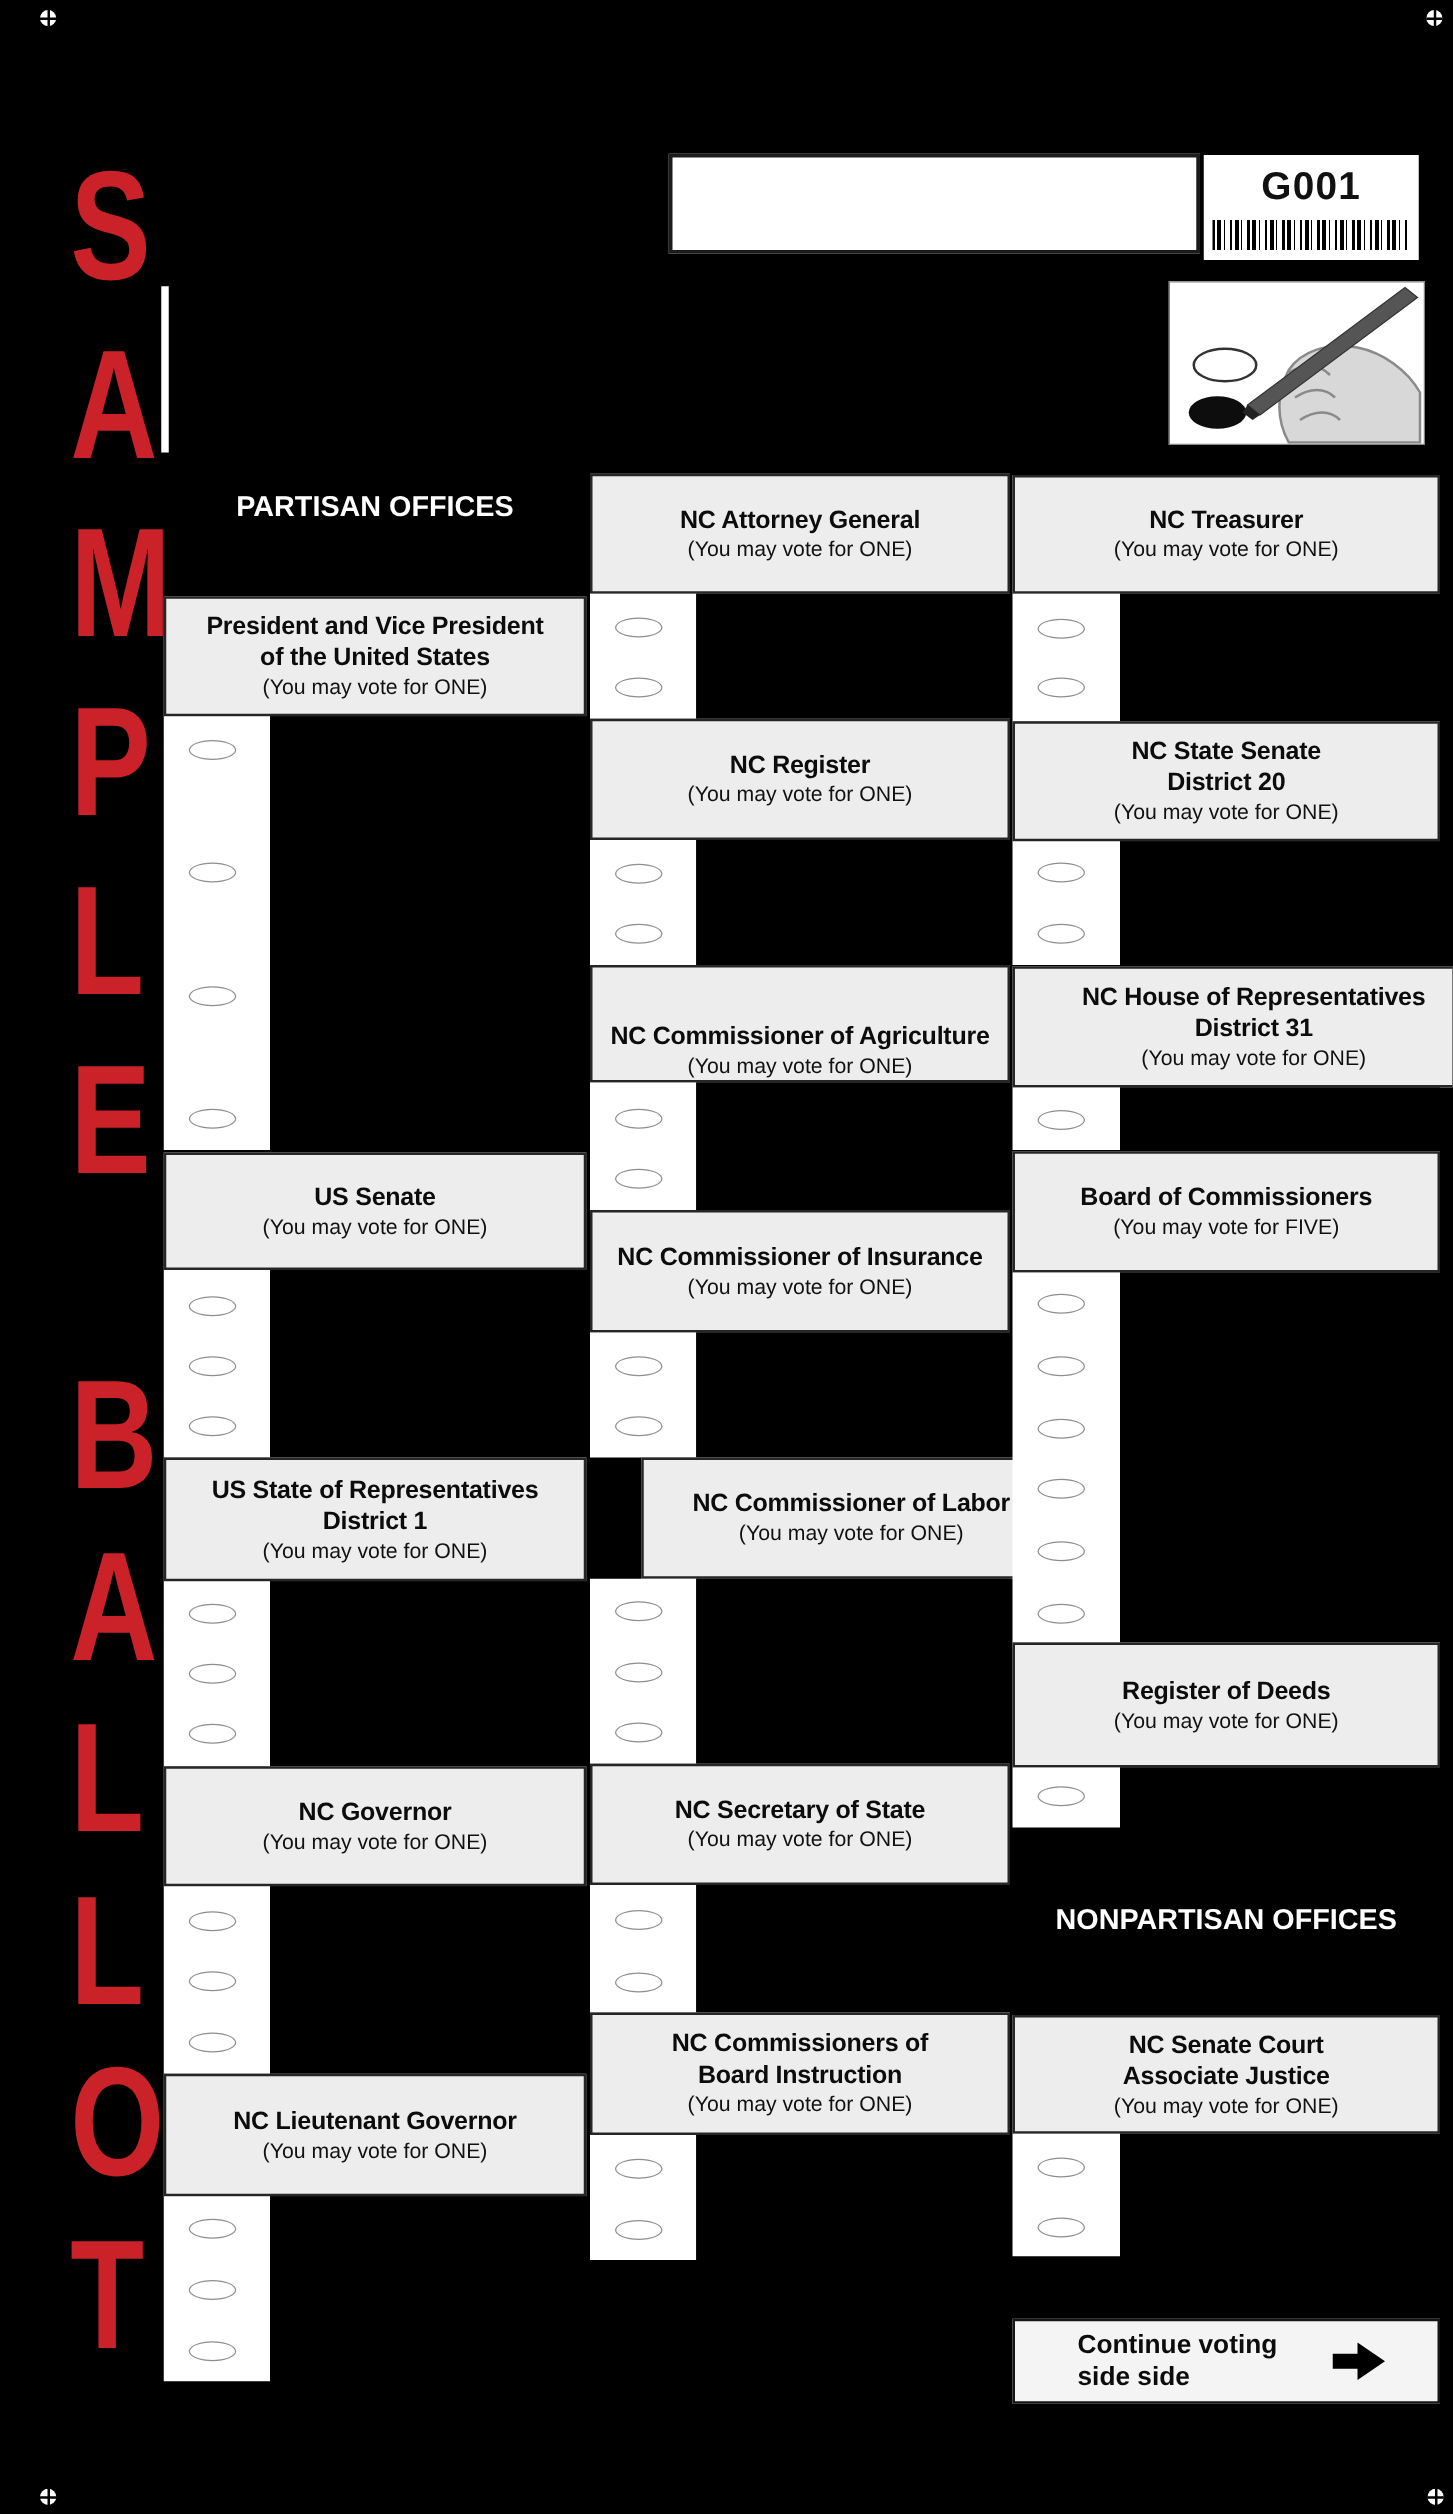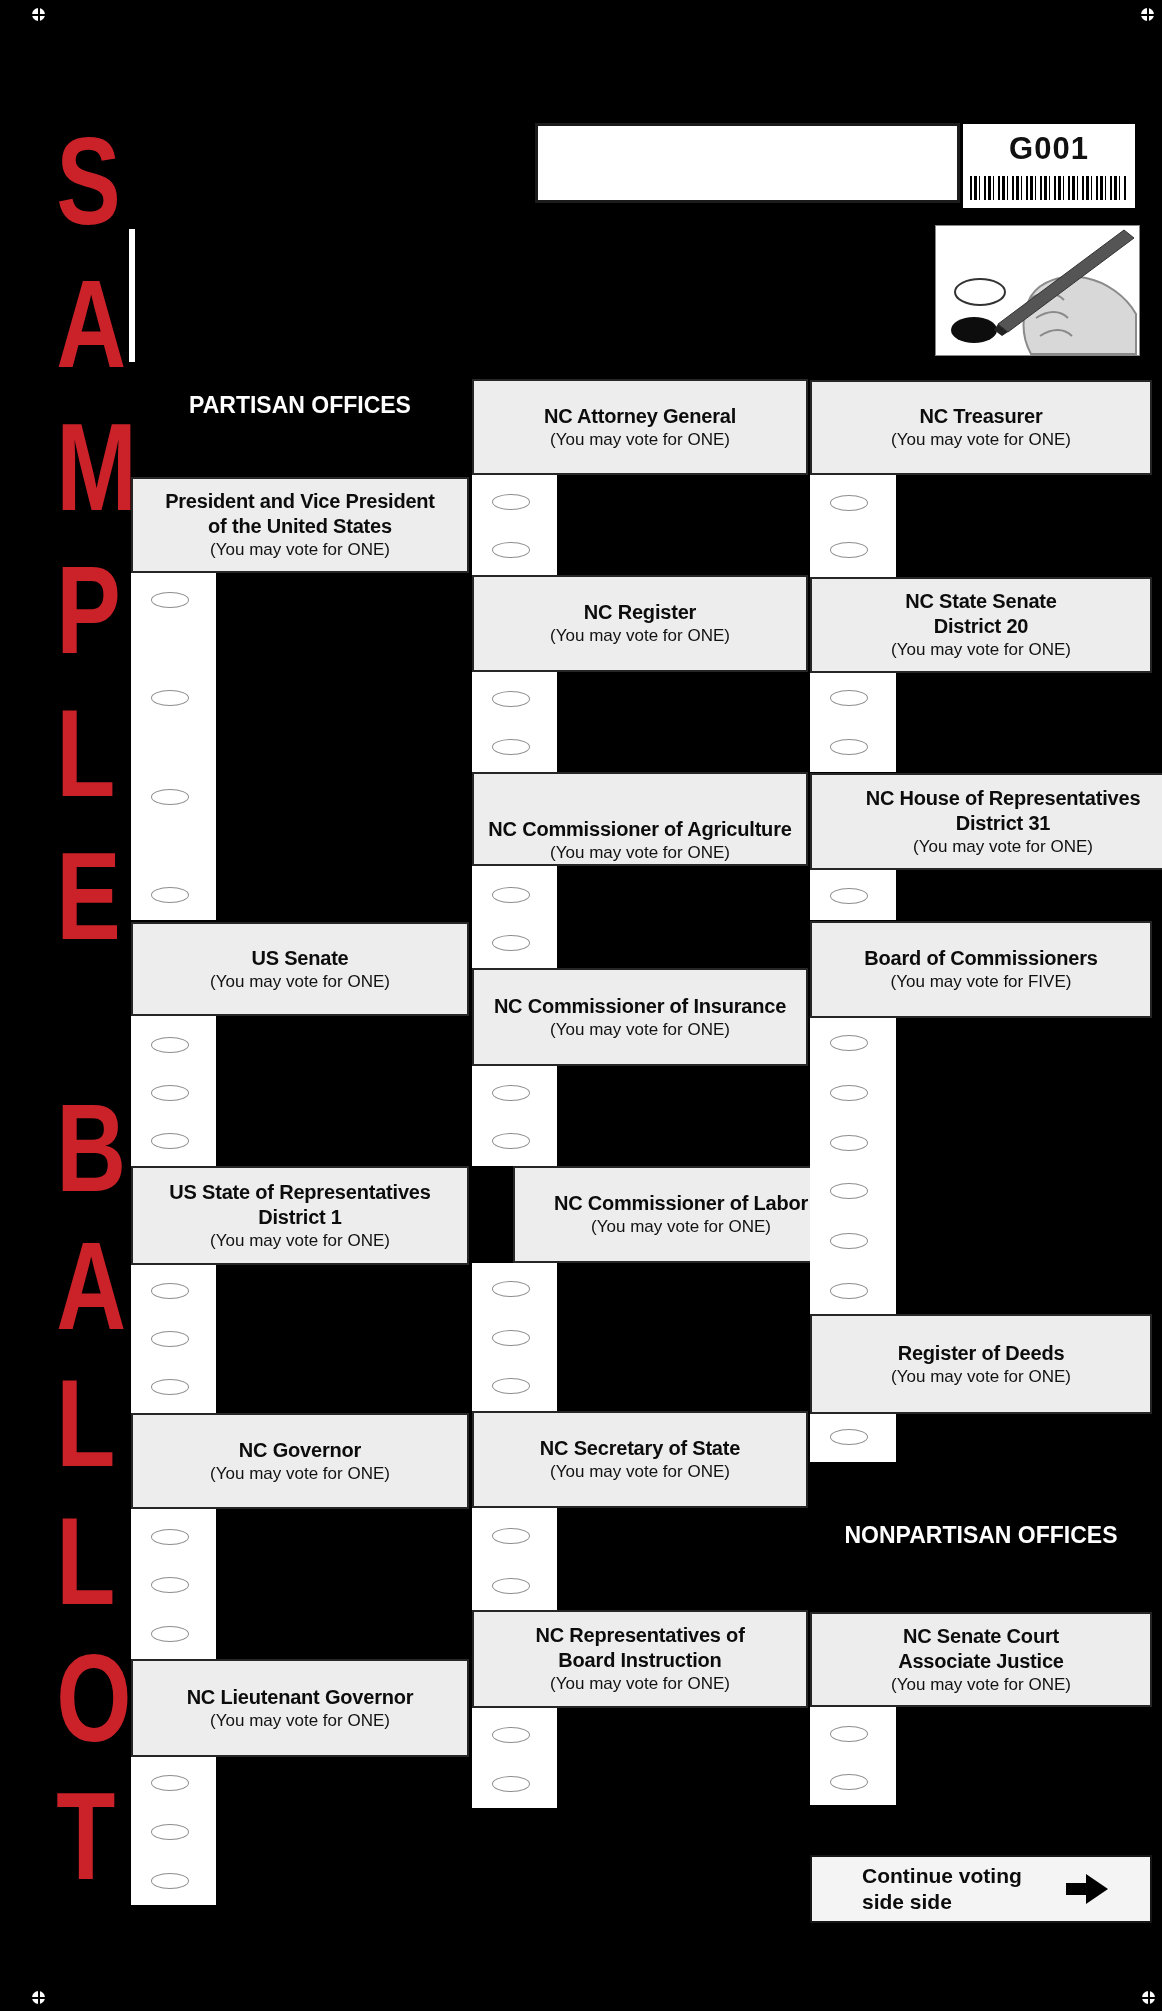--- a/index.html
+++ b/index.html
@@ -188,21 +188,21 @@
     <div class="abs c-header" style="left: 472px; top: 1411px; width: 336px; height: 97px;">
       <div class="c-title">NC Secretary of State</div>
       <div class="c-instr">(You may vote for ONE)</div>
     </div>
     <div class="abs strip" style="left: 472px; top: 1508px; width: 85px; height: 102px;">
       <div class="oval" style="left: 20px; top: 20px;"></div>
       <div class="oval" style="left: 20px; top: 70px;"></div>
     </div>
     <div class="abs redacted" style="left: 557px; top: 1508px; width: 251px; height: 102px;"></div>
     <div class="abs c-header" style="left: 472px; top: 1610px; width: 336px; height: 98px;">
-      <div class="c-title">NC Representatives of</div>
+      <div class="c-title">NC Commissioners of</div>
       <div class="c-title">Board Instruction</div>
       <div class="c-instr">(You may vote for ONE)</div>
     </div>
     <div class="abs strip" style="left: 472px; top: 1708px; width: 85px; height: 100px;">
       <div class="oval" style="left: 20px; top: 19px;"></div>
       <div class="oval" style="left: 20px; top: 68px;"></div>
     </div>
     <div class="abs redacted" style="left: 557px; top: 1708px; width: 251px; height: 100px;"></div>
     <div class="abs c-header" style="left: 810px; top: 380px; width: 342px; height: 95px;">
       <div class="c-title">NC Treasurer</div>

